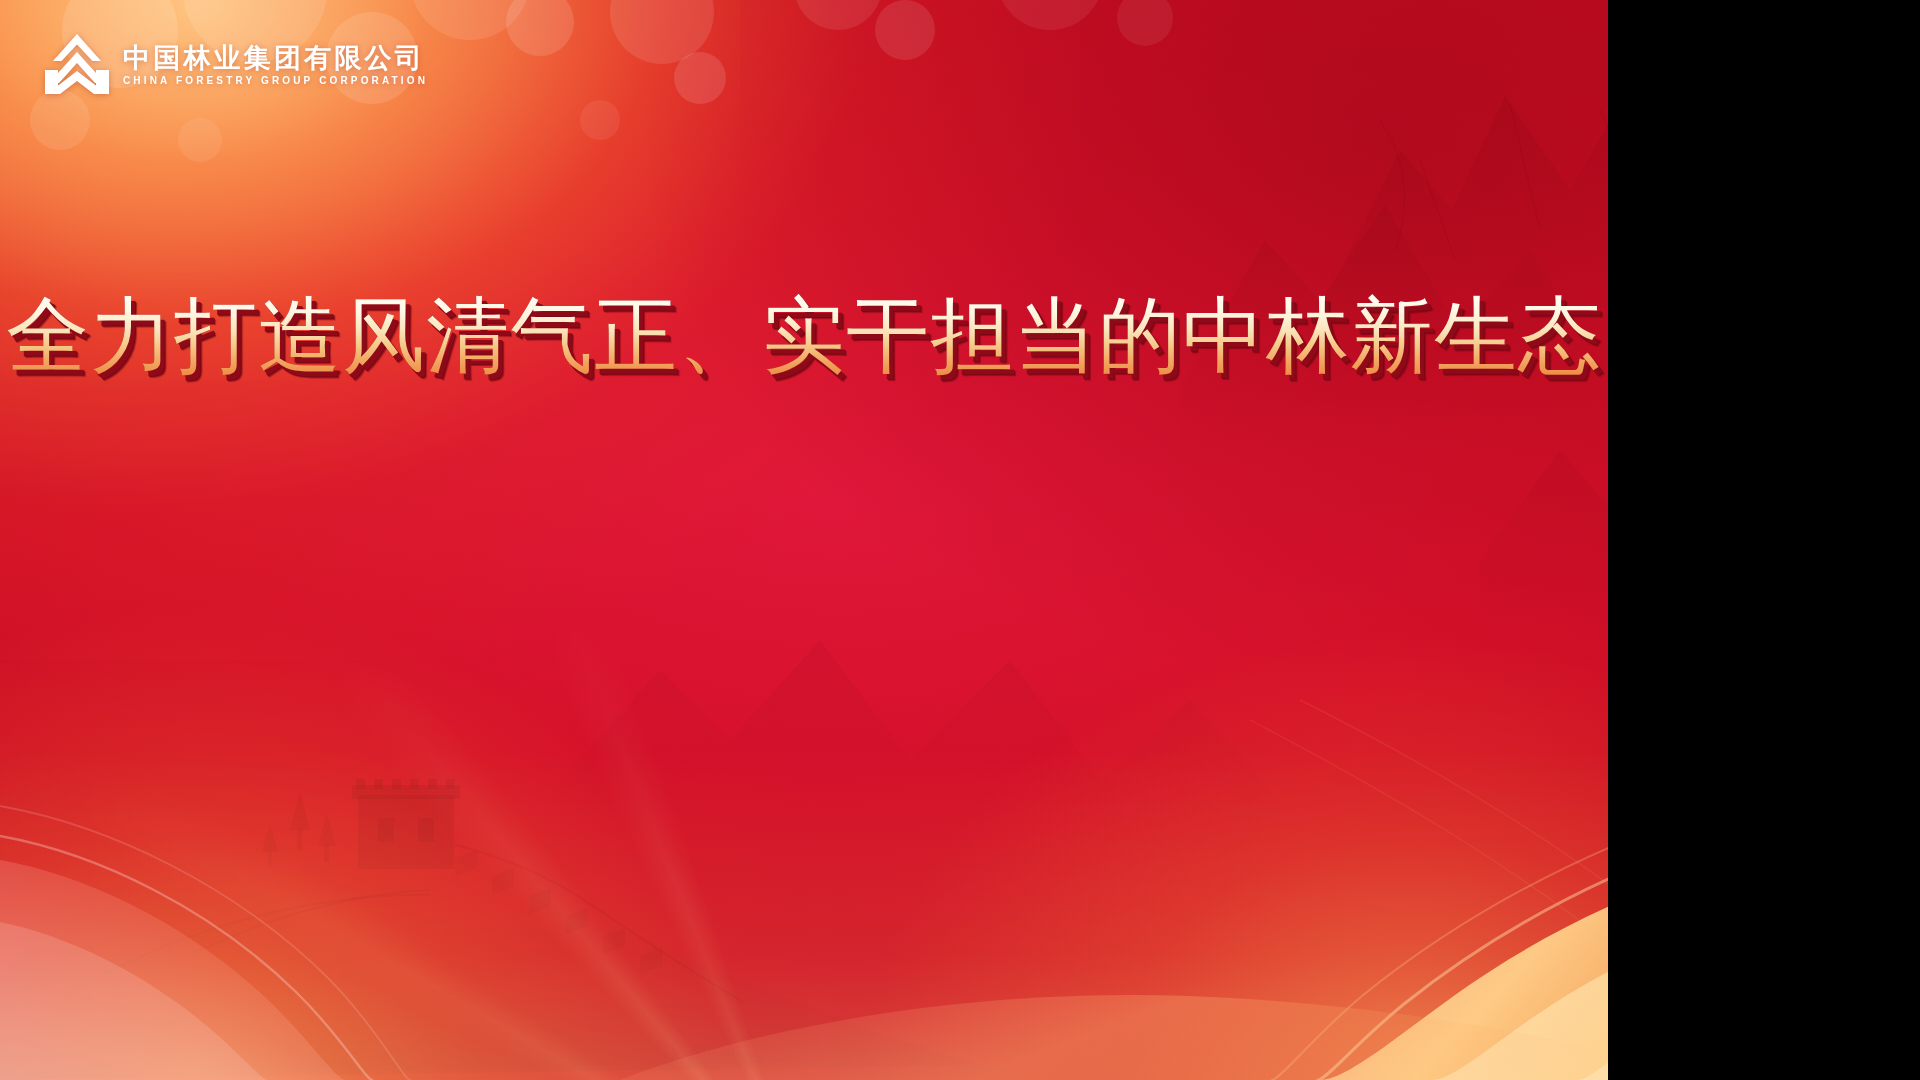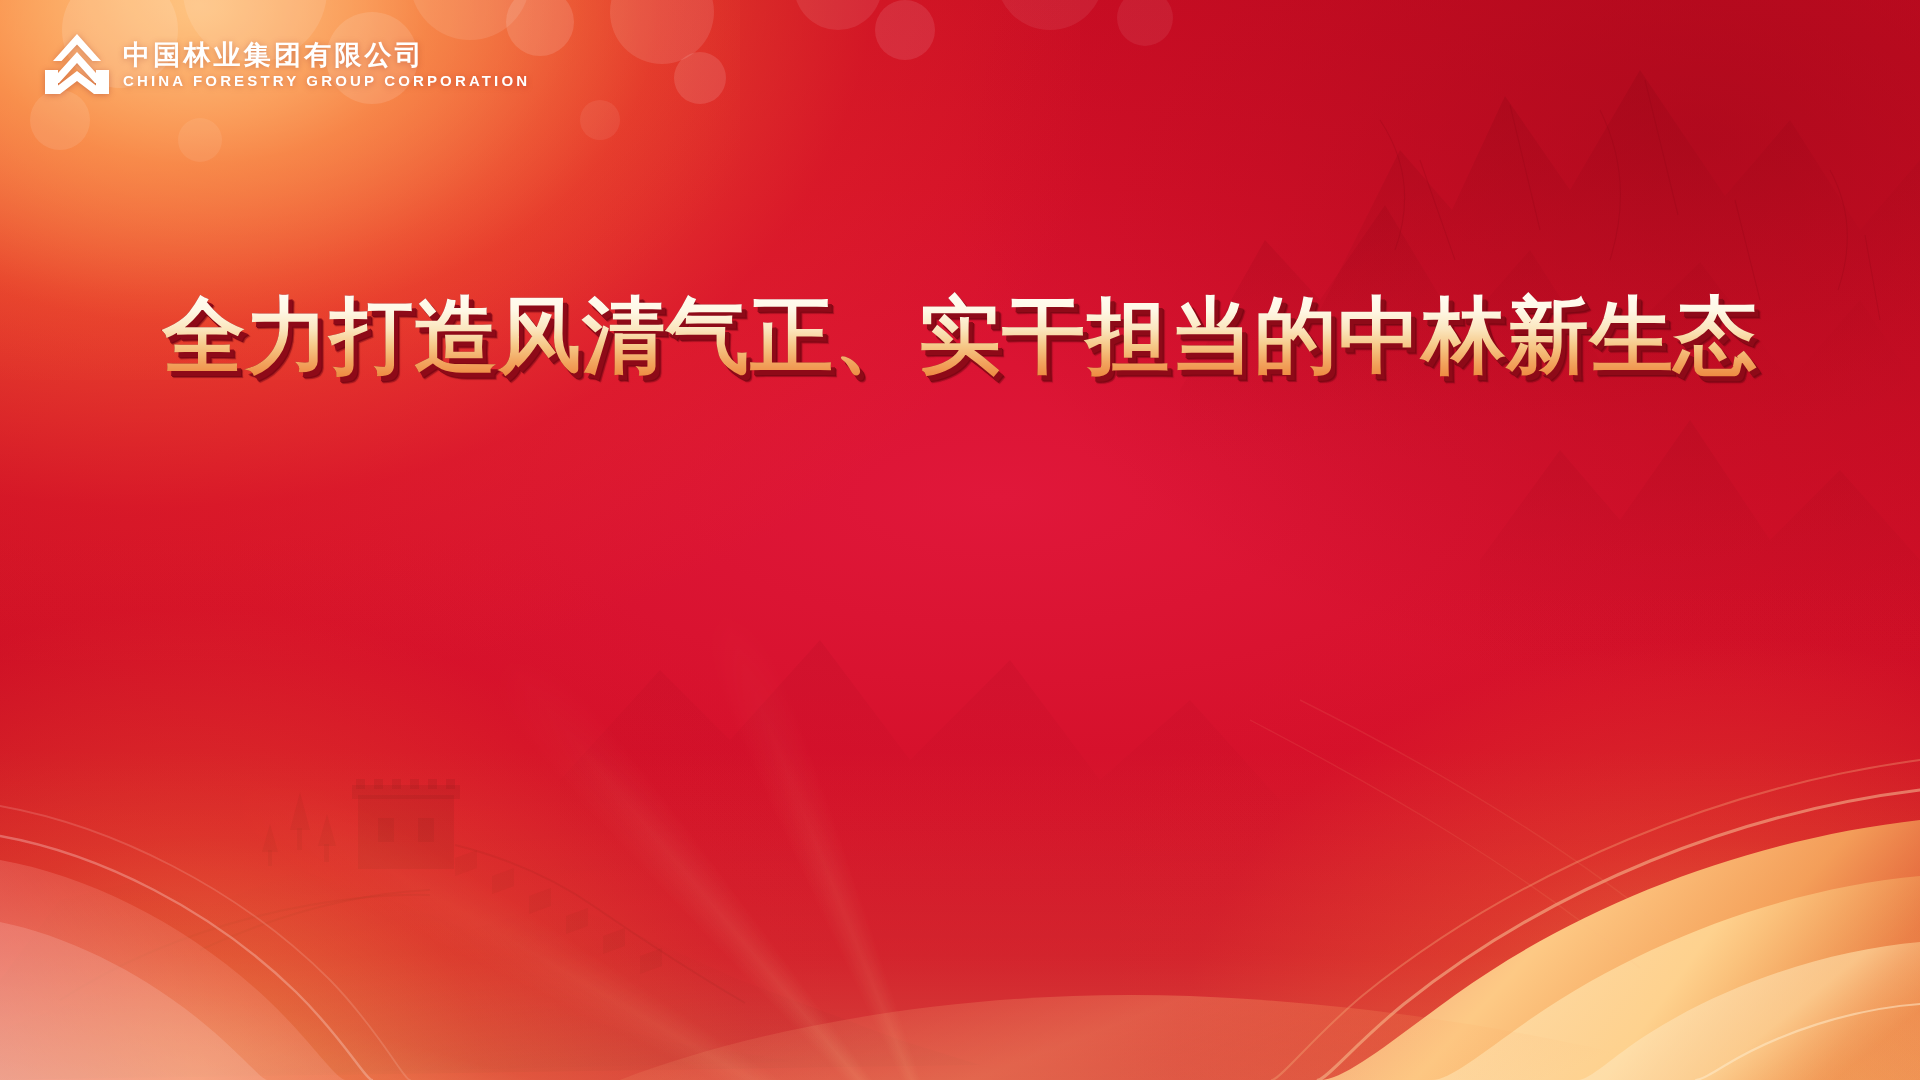--- a/index.html
+++ b/index.html
@@ -1,20 +1,20 @@
 <!DOCTYPE html>
 <html><head>
 <meta charset="utf-8">
 <style>
   html,body{margin:0;padding:0;background:#000;}
   *{box-sizing:border-box;}
 
   #stage{
     position:relative;
-    width:1920px;height:1080px;
+    width:1608px;height:1080px;
     overflow:hidden;
     font-family:"Liberation Sans","DejaVu Sans",sans-serif;
     background:#CE1026;
   }
 
   
   .bg-base{
     position:absolute;inset:0;
     background:
       radial-gradient(ellipse 120% 85% at 52% 46%, #E0173A 0%, #D41029 34%, #C60C22 62%, #BE0A1E 100%);
@@ -100,34 +100,34 @@
     display:flex;align-items:center;gap:14px;
     filter:drop-shadow(0 1px 3px rgba(120,0,10,0.28));
   }
   .logo-mark{width:64px;height:62px;flex:none;}
   .logo-text{display:flex;flex-direction:column;gap:4px;padding-top:2px;}
   .logo-cn{
     color:#fff;font-size:27px;font-weight:700;letter-spacing:3.2px;
     line-height:1;white-space:nowrap;
   }
   .logo-en{
-    color:#fff;font-size:15px;font-weight:600;letter-spacing:3.15px;
+    color:#fff;font-size:10px;font-weight:600;letter-spacing:3.15px;
     line-height:1;white-space:nowrap;
   }
 
   
   .headline{
     position:absolute;left:0;right:0;top:290px;
     display:flex;flex-direction:column;align-items:center;
     gap:14px;
   }
   .hl-line{
     position:relative;
     font-size:83px;
-    font-weight:700;
+    font-weight:400;
     line-height:1.12;
     letter-spacing:1px;
     white-space:nowrap;
     font-family:"DejaVu Sans","Liberation Sans",sans-serif;
     
     color:#8E0A18;
     text-shadow:
        4px 5px 0 #8E0A18,
        5px 6px 0 #7E0714,
        6px 7px 1px rgba(110,6,18,0.55);

